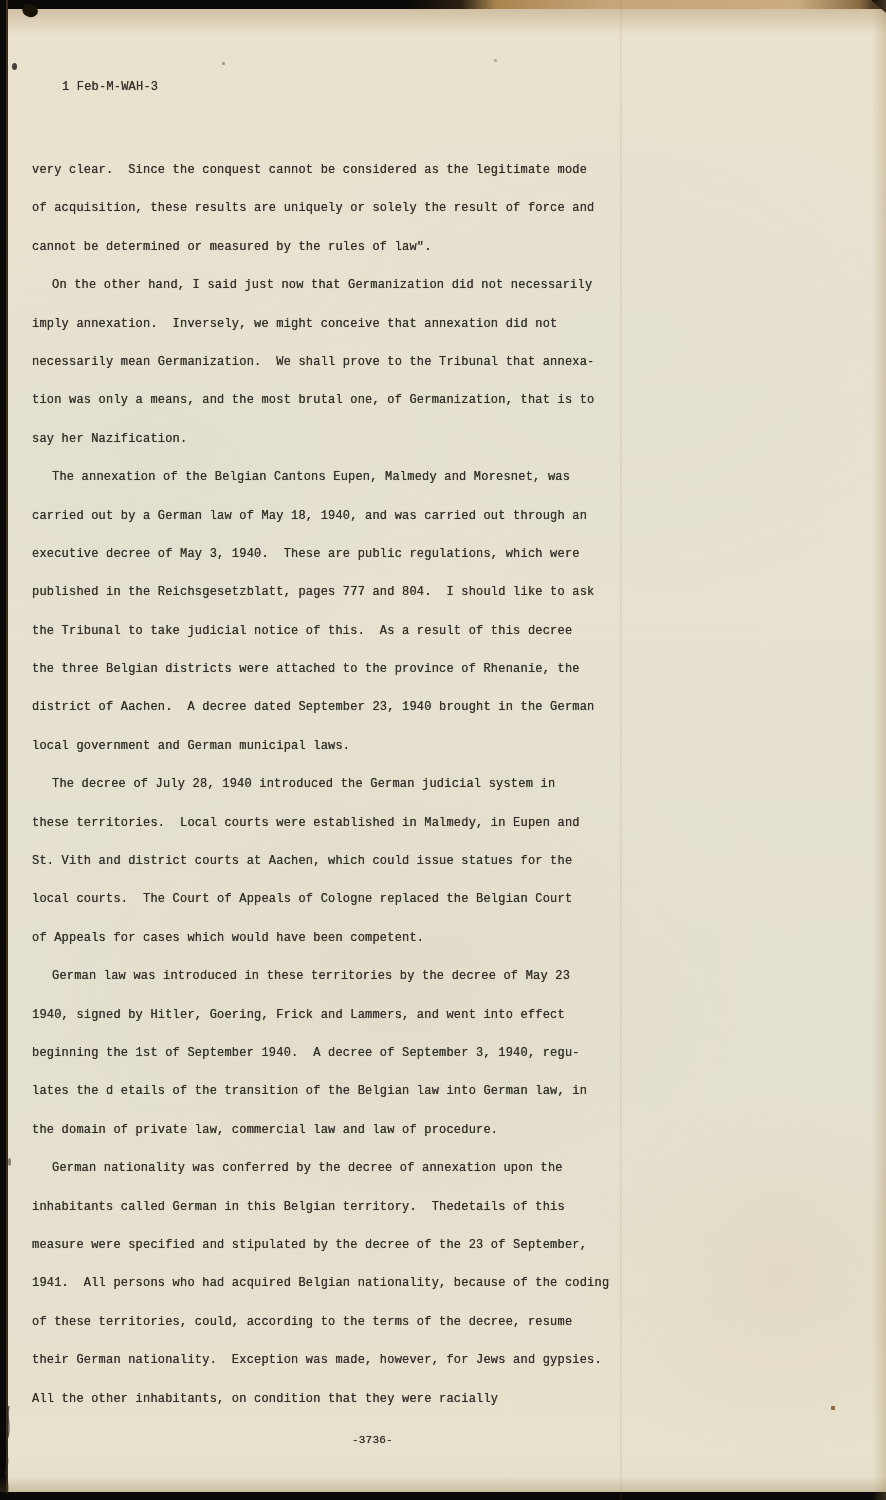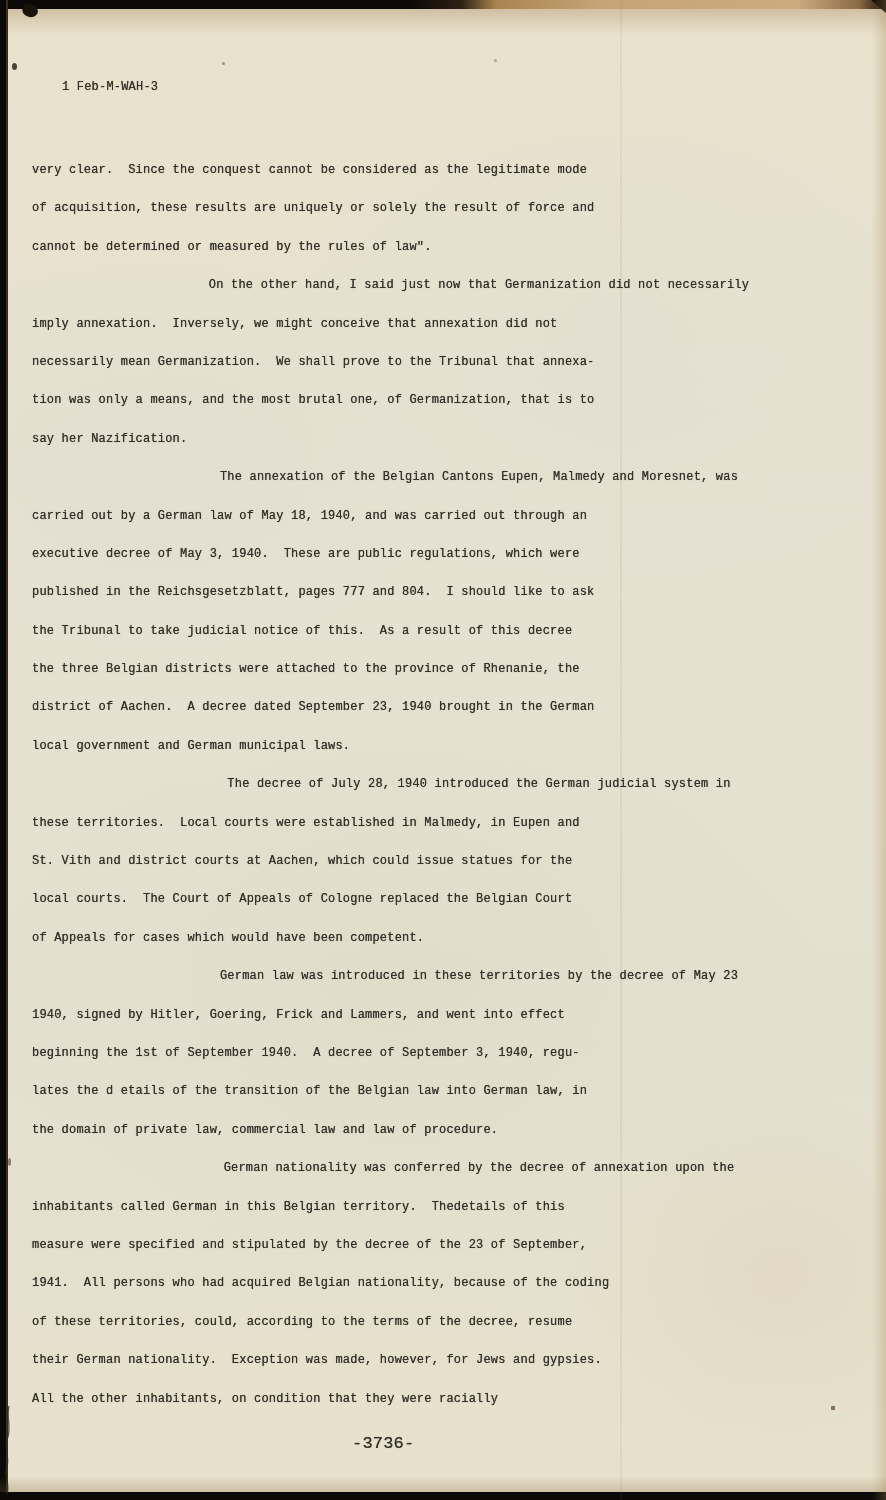--- a/index.html
+++ b/index.html
@@ -69,24 +69,24 @@
   }
   #body-text {
     position: absolute; top: 151px; left: 0; width: 886px;
   }
   .typed-line {
     height: 38.4px;
     line-height: 38.4px;
     padding-left: 32px;
     white-space: pre;
   }
-  .typed-line.indent { padding-left: 72px; text-align: center; }
+  .typed-line.indent { padding-left: 52px; }
   #page-number {
     position: absolute; top: 1434px; left: 352px;
-    font-size: 17px;
+    font-size: 11px;
   }
   
   .speck { position: absolute; border-radius: 50%; }
   .speck.s1 { left: 22px; top: 4px;   width: 16px; height: 13px; background: #191209; transform: rotate(20deg); }
   .speck.s2 { left: 12px; top: 63px;  width: 5px;  height: 7px;  background: rgba(42,36,28,0.85); }
   .speck.s3 { left: 222px; top: 62px; width: 3px;  height: 3px;  background: rgba(60,50,40,0.45); }
   .speck.s4 { left: 494px; top: 59px; width: 3px;  height: 3px;  background: rgba(60,50,40,0.35); }
   .speck.s5 { left: 831px; top: 1406px; width: 4px; height: 4px; background: #8a6e4a; border-radius: 1px; }
   .speck.s6 { left: 8px;  top: 1158px; width: 3px; height: 8px;  background: rgba(60,50,40,0.55); }
   #tear { position: absolute; left: 2px; top: 1404px; }

